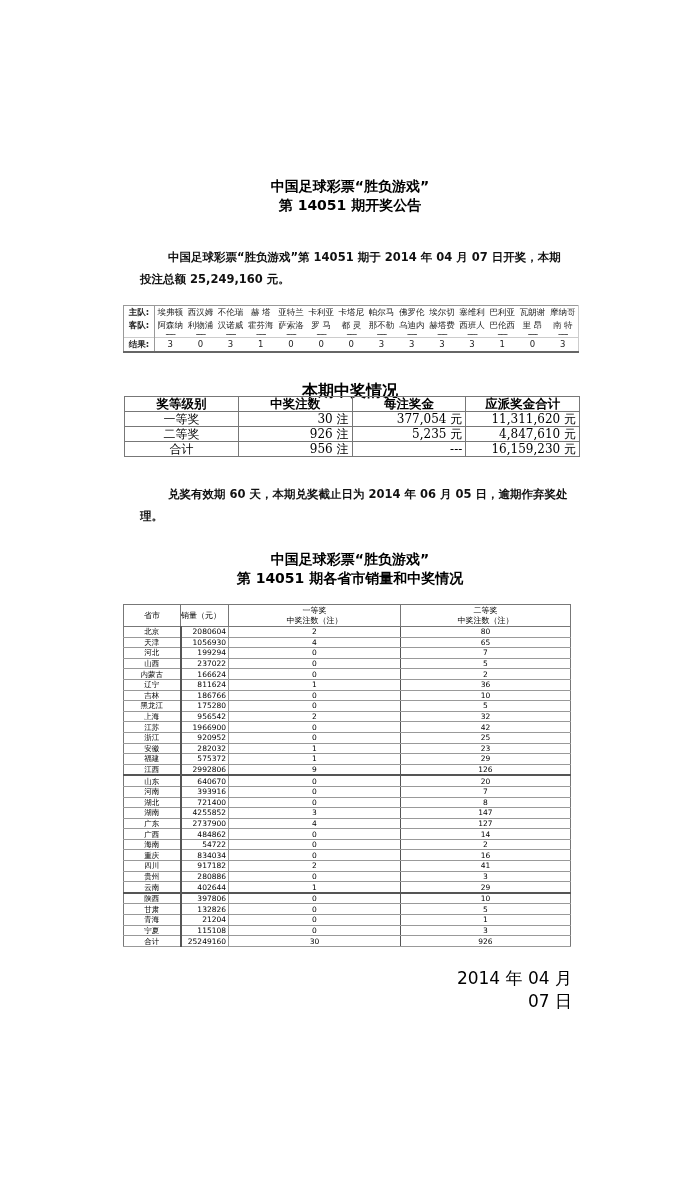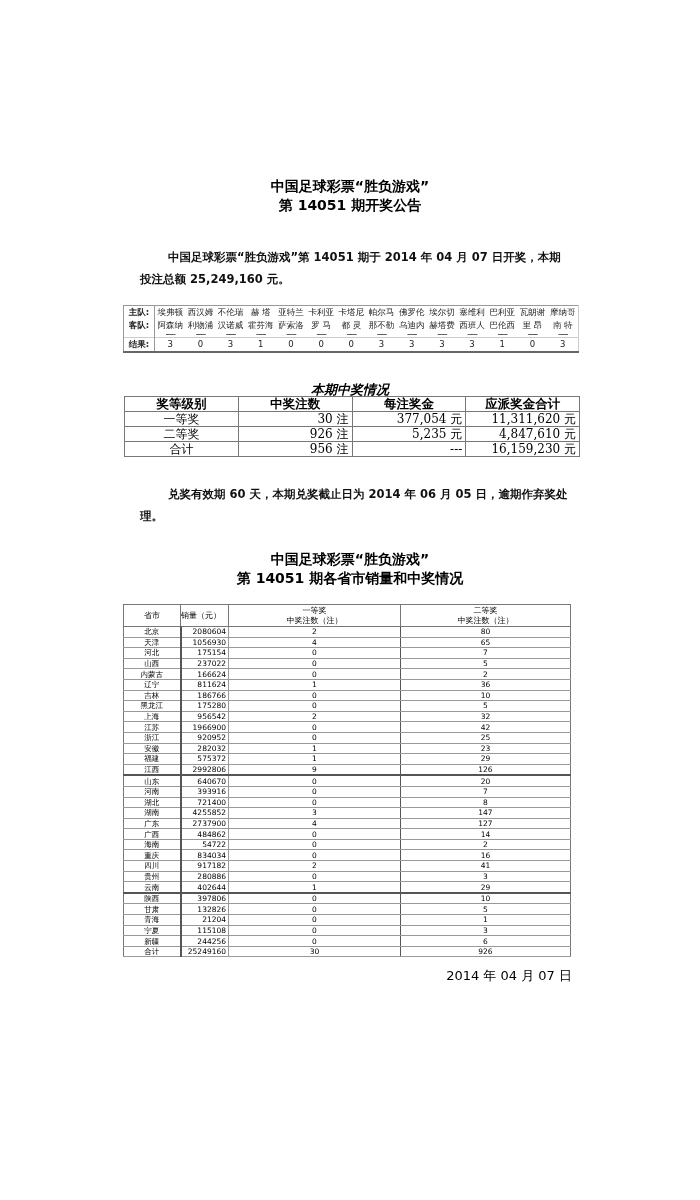--- a/index.html
+++ b/index.html
@@ -15,37 +15,37 @@
   #match-table { left: 123px; top: 305px; width: 456px; font-size: 8.5px; color: #222; }
   #match-table td { text-align: center; padding: 0; height: 13px; line-height: 13px; }
   #match-table .lbl { width: 30px; font-weight: bold; }
   #match-table tr.r-home td { border-top: 1px solid #999; }
   #match-table tr.r-res td { border-top: 1px solid #ccc; border-bottom: 2px solid #666; }
   #match-table td.lbl { border-left: 1px solid #999; border-right: 1px solid #999; }
   #match-table td:last-child { border-right: 1px solid #ccc; }
   #match-table .dash { letter-spacing: -1px; line-height: 4px; height: 5px; font-size: 8px; }
 
   
-  #prize-caption { left: 0; width: 700px; top: 381px; text-align: center; font-size: 13px; font-weight: bold; font-style: italic; }
+  #prize-caption { left: 0; width: 700px; top: 381px; text-align: center; font-size: 16px; font-weight: bold; }
   #prize-table { left: 124px; top: 396px; width: 456px; font-family: "DejaVu Serif", "Liberation Serif", serif; font-size: 12px; }
   #prize-table td, #prize-table th { border: 1px solid #777; height: 14px; line-height: 14px; padding: 0 3px; }
   #prize-table th { font-weight: bold; font-size: 12.5px; }
   #prize-table td.c { text-align: center; }
   #prize-table td.r { text-align: right; }
 
   
   #prov-table { left: 123px; top: 604px; width: 448px; font-size: 7.5px; }
   #prov-table th { font-weight: normal; font-size: 8px; border: 1px solid #777; line-height: 10px; height: 21px; padding: 0; }
   #prov-table td { border-top: 1px solid #999; border-bottom: 1px solid #999; height: 9.6px; line-height: 9px; padding: 0 2px; text-align: center; }
   #prov-table td.sales { text-align: right; border-left: 2px solid #555; border-right: 1px solid #999; }
   #prov-table td.prov { border-left: 1px solid #777; }
   #prov-table td.p1 { border-right: 1px solid #555; }
   #prov-table td.p2 { border-right: 1px solid #777; }
   #prov-table tr.thick td { border-bottom: 2px solid #555; }
-  #date-foot { left: 440px; top: 967px; width: 132px; text-align: right; font-size: 13px; }
+  #date-foot { left: 440px; top: 967px; width: 132px; text-align: right; font-size: 17px; }
 </style>
 </head>
 <body>
 
 <div class="abs title" style="top:177px;">中国足球彩票“胜负游戏”</div>
 <div class="abs title" style="top:196px;">第 14051 期开奖公告</div>
 
 <div class="abs para" style="top:246px;">
   <div><span class="indent"></span><span>中国足球彩票“胜负游戏”第 14051 期于 2014 年 04 月 07 日开奖，本期</span></div>
   <div>投注总额 25,249,160 元。</div>
@@ -187,21 +187,21 @@
         <td class="p2">80</td>
       </tr>
       <tr>
         <td class="prov">天津</td>
         <td class="sales">1056930</td>
         <td class="p1">4</td>
         <td class="p2">65</td>
       </tr>
       <tr>
         <td class="prov">河北</td>
-        <td class="sales">175154</td>
+        <td class="sales">199294</td>
         <td class="p1">0</td>
         <td class="p2">7</td>
       </tr>
       <tr>
         <td class="prov">山西</td>
         <td class="sales">237022</td>
         <td class="p1">0</td>
         <td class="p2">5</td>
       </tr>
       <tr>
@@ -348,26 +348,20 @@
         <td class="p1">0</td>
         <td class="p2">1</td>
       </tr>
       <tr>
         <td class="prov">宁夏</td>
         <td class="sales">115108</td>
         <td class="p1">0</td>
         <td class="p2">3</td>
       </tr>
       <tr>
-        <td class="prov">新疆</td>
-        <td class="sales">244256</td>
-        <td class="p1">0</td>
-        <td class="p2">6</td>
-      </tr>
-      <tr>
         <td class="prov">合计</td>
         <td class="sales">25249160</td>
         <td class="p1">30</td>
         <td class="p2">926</td>
       </tr>
     </tbody>
 </table>
 
 <div class="abs" id="date-foot">2014 年 04 月 07 日</div>
 

